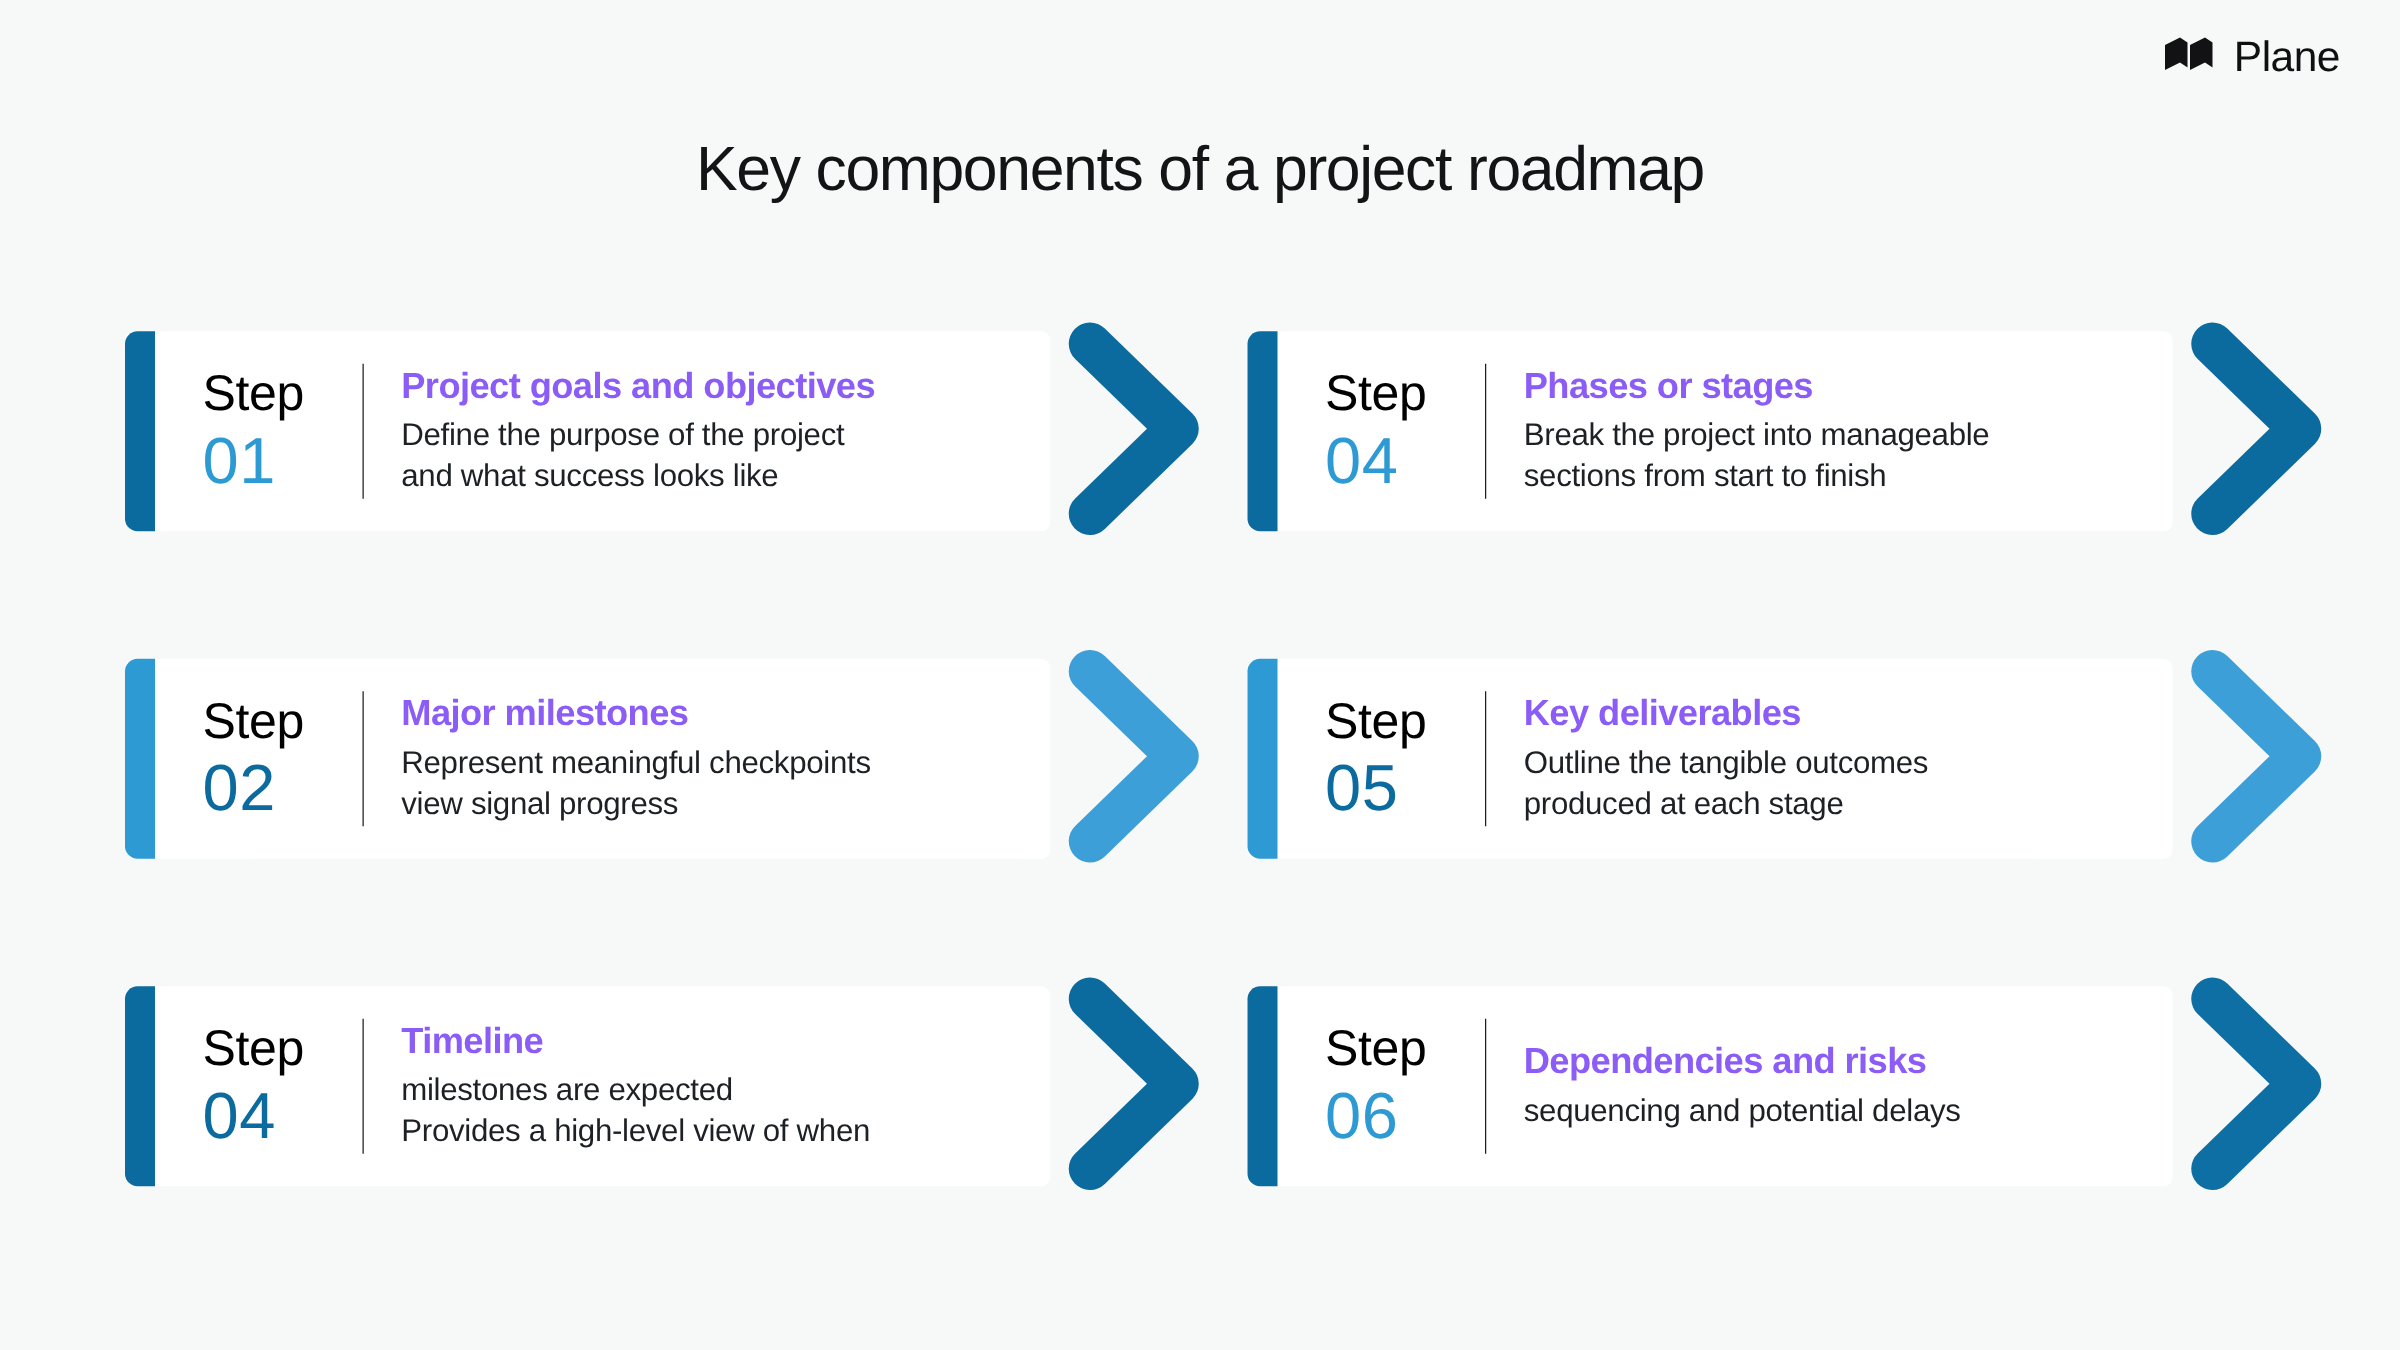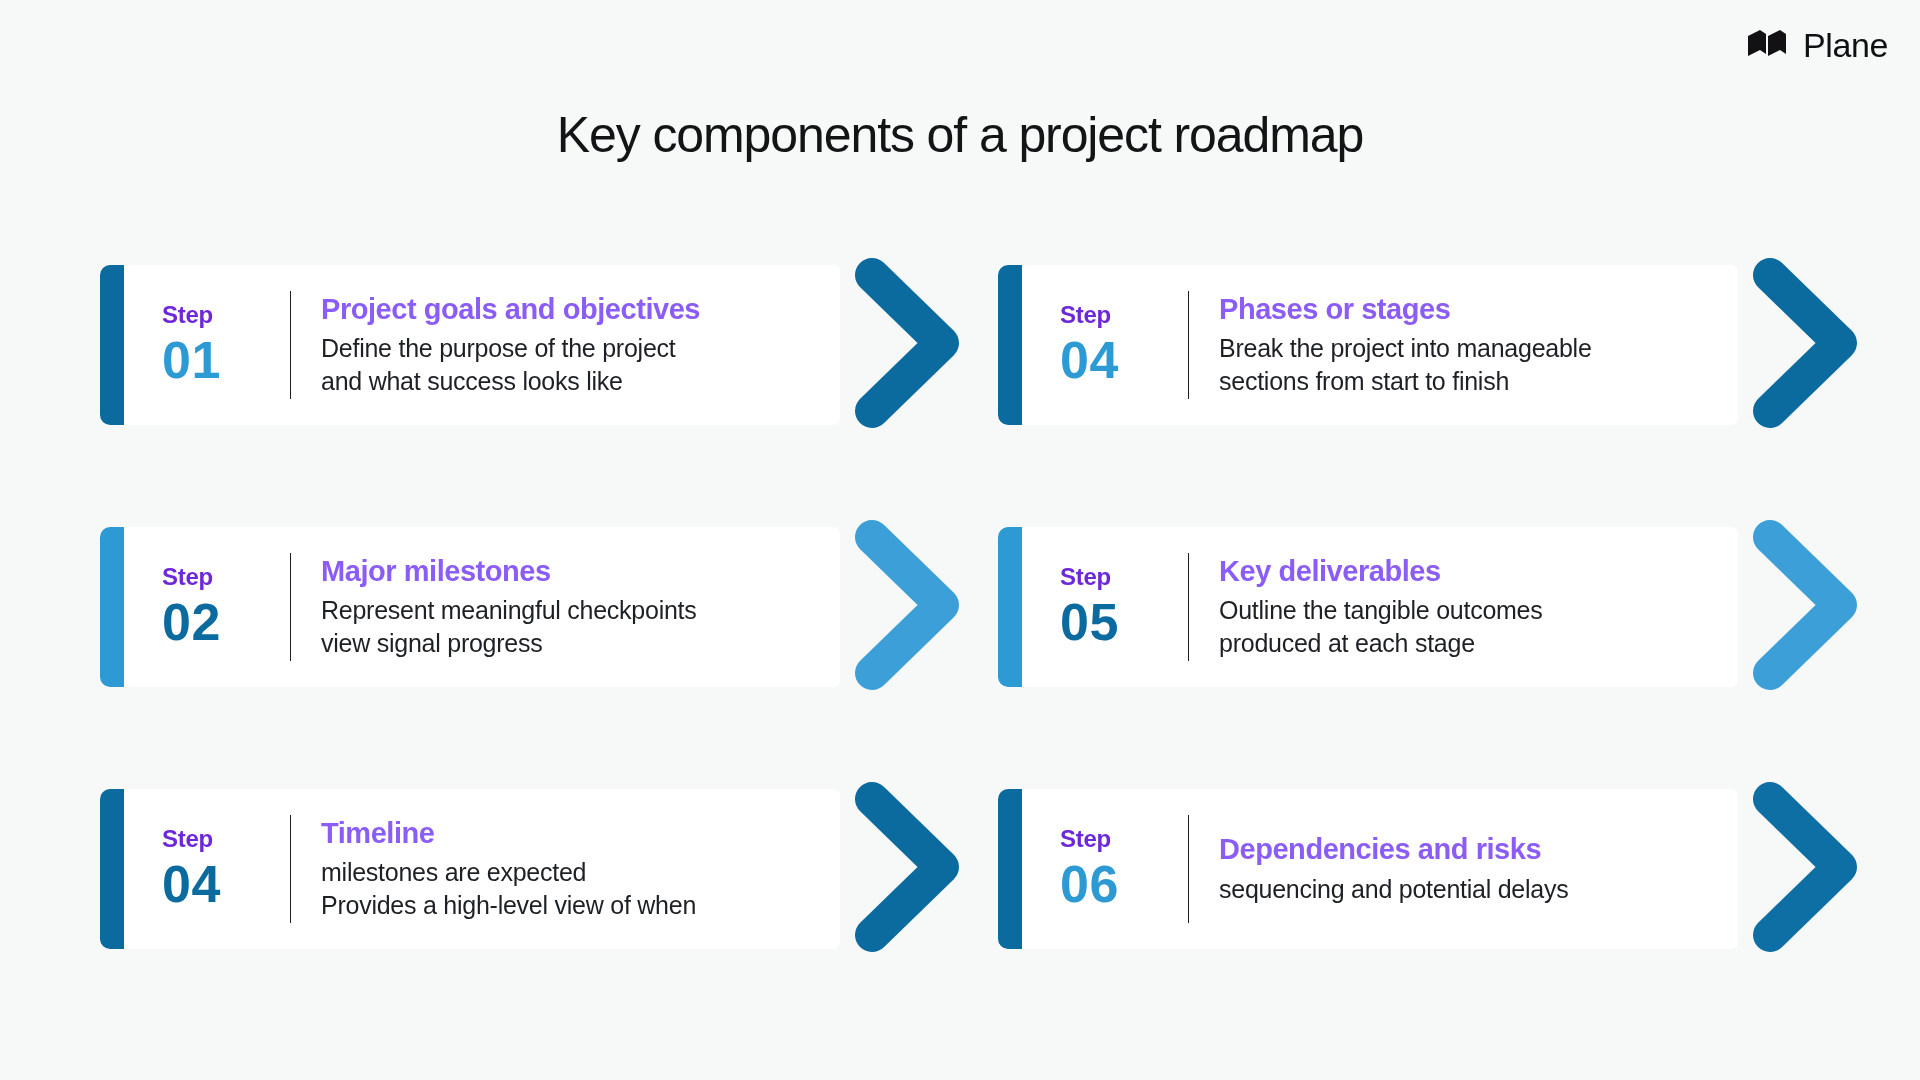--- a/index.html
+++ b/index.html
@@ -16,21 +16,21 @@
     position: relative;
     width: 1920px;
     height: 1080px;
     background: #f7f8f8;
   }
 
   
   .brand {
     position: absolute;
     top: 28px;
-    right: 32px;
+    right: 48px;
     display: flex;
     align-items: center;
     gap: 16px;
   }
   .brand-mark { display: block; }
   .brand-name {
     font-size: 34px;
     font-weight: 500;
     color: #0f1011;
     letter-spacing: -0.4px;
@@ -92,30 +92,30 @@
     border-bottom-left-radius: 10px;
   }
 
   .step-label-block {
     width: 190px;
     padding-left: 62px;
     flex: 0 0 auto;
   }
 
   .step-word {
-    font-size: 24px;
-    font-weight: 700;
-    color: #6d28d9;
+    font-size: 40px;
+    font-weight: 400;
+    color: #000000;
     line-height: 1.15;
     letter-spacing: -0.3px;
   }
 
   .step-number {
     font-size: 52px;
-    font-weight: 700;
+    font-weight: 400;
     line-height: 1.12;
     letter-spacing: 0.5px;
     margin-top: 2px;
   }
 
   .divider {
     width: 1px;
     height: 108px;
     background: #1c1f22;
     flex: 0 0 auto;

